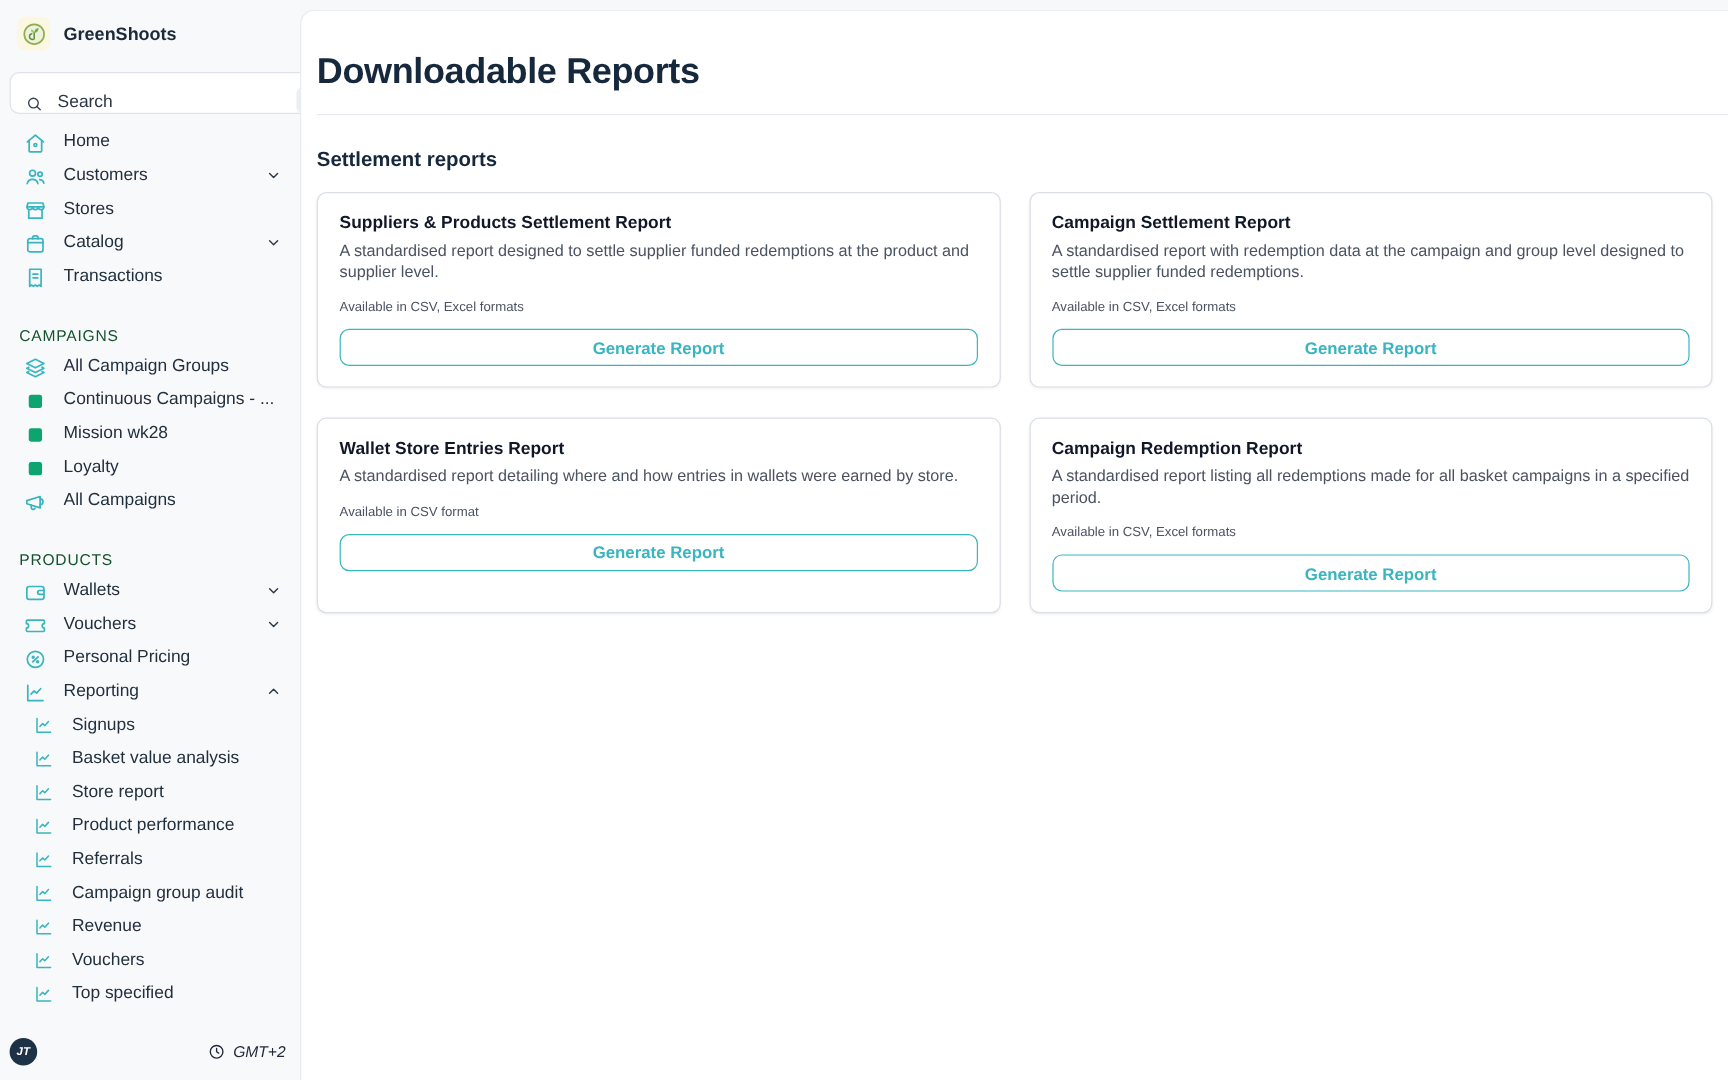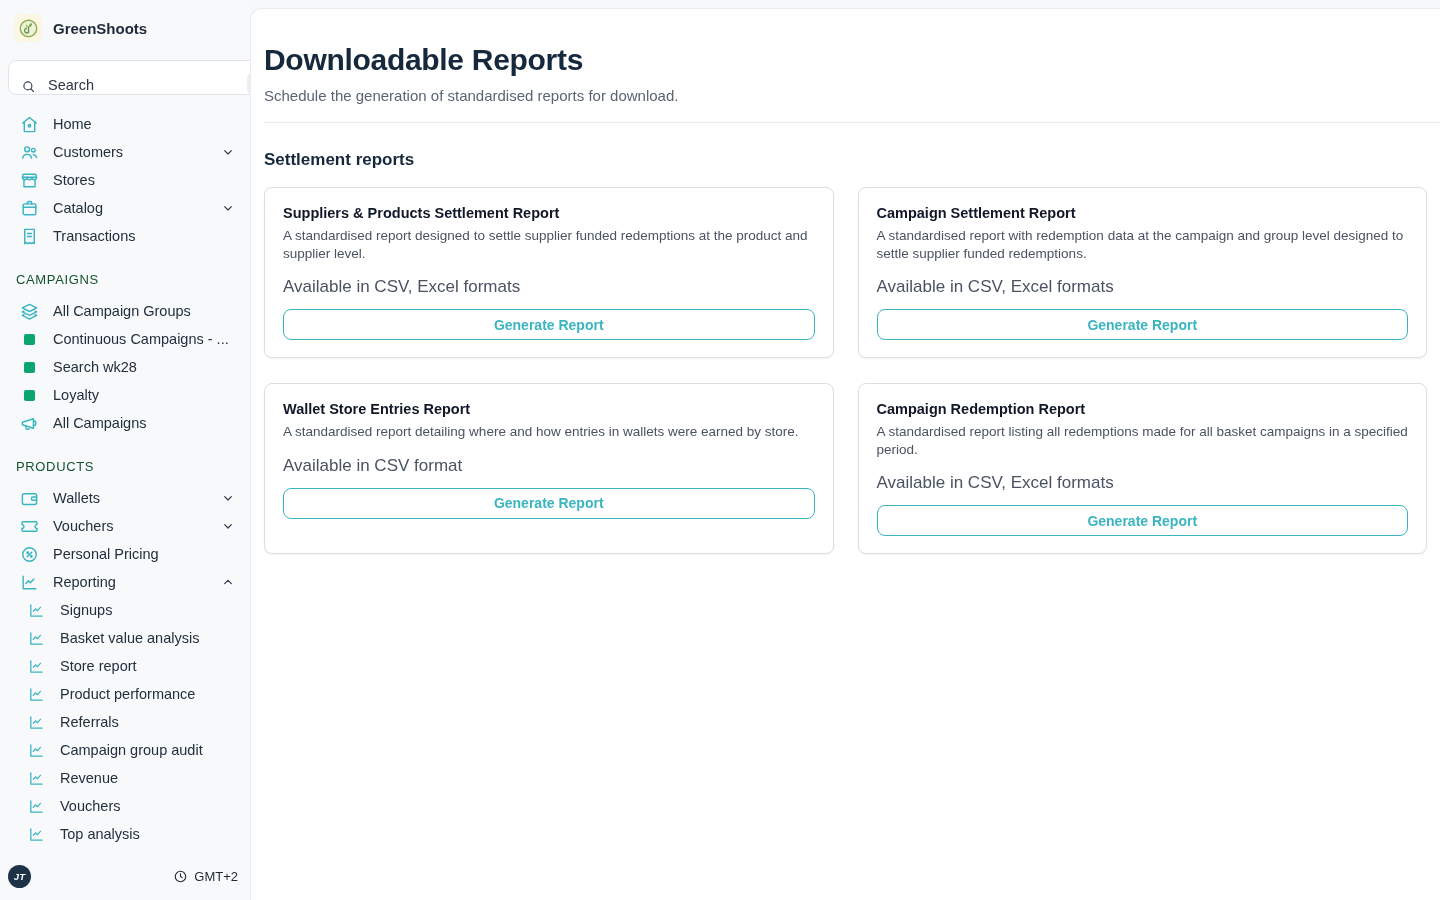--- a/index.html
+++ b/index.html
@@ -25,51 +25,51 @@
   .search-row{display:flex;align-items:center;gap:11px;padding:8px 10px 0 8px;}
   .search-box{flex:1;height:35px;background:#fff;border:1px solid #dfe3e9;border-radius:8px;display:flex;align-items:flex-end;gap:10px;padding:0 7px 0 12px;}
   .search-box .s-ic{width:15px;height:15px;color:#374151;flex:0 0 15px;}
   .search-box input{flex:1;min-width:0;border:none;outline:none;background:transparent;font:inherit;font-size:14.5px;color:#1f2937;}
   .search-box input::placeholder{color:#2b3645;opacity:1;}
   .kbd{background:#eceef2;border-radius:5px;padding:3px 7px;font-size:12.5px;color:#596273;white-space:nowrap;}
   .add-btn{width:41px;height:35px;flex:0 0 41px;border:none;border-radius:10px;background:var(--add);color:#fff;display:flex;align-items:center;justify-content:center;cursor:pointer;}
   .add-btn .ic{width:17px;height:17px;color:#fff;}
 
   .nav{margin-top:15px;}
-  .nav-item{display:flex;align-items:center;height:28px;padding:0 14px 0 20px;gap:14px;cursor:pointer;}
+  .nav-item{display:flex;height:28px;padding:0 14px 0 20px;gap:14px;cursor:pointer;}
   .ic{color:var(--accent);}
   .nav-item .ic{width:19px;height:19px;flex:0 0 19px;}
   .ic svg{width:100%;height:100%;}
   .nav-item .lbl{font-size:14.5px;color:#22303e;flex:1;white-space:nowrap;overflow:hidden;text-overflow:ellipsis;}
   .chev{width:16px;height:16px;flex:0 0 16px;color:#2b3a4a;}
   .ic.green{color:var(--green);}
   .nav-item.sub{padding-left:28px;}
   .nav-item.sub .ic{width:17px;height:17px;flex:0 0 17px;}
   .nav-item.sub .lbl{margin-left:1px;}
 
   .section-title{font-size:13px;font-weight:400;color:#14532d;letter-spacing:.05em;padding:0 16px;margin:22px 0 10px 0;}
 
   .sidebar-footer{margin-top:auto;display:flex;align-items:center;justify-content:space-between;padding:10px 12px 12px 8px;}
   .avatar{width:23px;height:23px;border-radius:50%;background:#1d3246;color:#fff;font-size:9.5px;font-weight:700;display:flex;align-items:center;justify-content:center;cursor:pointer;letter-spacing:.3px;font-style:italic;}
-  .tz{display:flex;gap:6px;font-size:13px;color:#1f2937;}
+  .tz{display:flex;gap:6px;font-size:13px;color:#1f2937;font-style:italic;}
   .tz .ic{width:15px;height:15px;color:#1f2937;}
 
   
   .main{flex:1;min-width:0;padding-top:8px;height:725px;}
   .panel{background:#fff;border-top:1px solid #e8ebef;border-left:1px solid #e8ebef;border-top-left-radius:12px;height:892px;padding:0 13px;overflow:hidden;}
   .page-title{font-size:30px;font-weight:700;color:var(--navy);margin:34px 0 0 0;letter-spacing:-.3px;}
   .page-sub{font-size:15px;color:#5a6573;margin:10px 0 0 0;}
   .divider{height:1px;background:#e7eaee;margin:18px -13px 0 0;}
   .section-h{font-size:17px;font-weight:700;color:var(--navy);margin:27px 0 0 0;}
 
   .cards{display:grid;grid-template-columns:repeat(2,1fr);gap:25px 24px;margin-top:17px;max-width:1164px;}
   .card{border:1px solid #dadfe6;border-radius:8px;background:#fff;padding:17px 18px;box-shadow:0 1px 2px rgba(16,24,40,.05);}
   .card h3{font-size:14.5px;font-weight:700;color:#101828;margin:0 0 6px 0;}
   .card p{font-size:13.5px;color:#4a5361;line-height:1.3;margin:0;}
-  .formats{margin-top:15px;font-size:17px;color:#4a5361;}
+  .formats{margin-top:15px;font-size:11px;color:#4a5361;}
   .gen-btn{margin-top:12px;width:100%;height:31px;border:1.5px solid var(--accent);border-radius:8px;background:#fff;color:var(--accent);font-family:inherit;font-size:14px;font-weight:700;cursor:pointer;}
 </style>
 </head>
 <body>
 
 <aside class="sidebar">
 
   <div class="logo-row">
     <span class="logo-tile">
         <svg viewBox="0 0 24 24" fill="none" stroke="currentColor" stroke-width="1.8" stroke-linecap="round" stroke-linejoin="round">
@@ -185,21 +185,21 @@
           </svg>
         </span>
       <span class="lbl">Continuous Campaigns - ...</span>
     </div>
     <div class="nav-item">
       <span class="ic green">
           <svg viewBox="0 0 24 24" fill="none" stroke="currentColor" stroke-width="1.8" stroke-linecap="round" stroke-linejoin="round">
             <rect x="5" y="5" width="14" height="14" rx="2.5" fill="currentColor" stroke="none"></rect>
           </svg>
         </span>
-      <span class="lbl">Search wk28</span>
+      <span class="lbl">Mission wk28</span>
     </div>
     <div class="nav-item">
       <span class="ic green">
           <svg viewBox="0 0 24 24" fill="none" stroke="currentColor" stroke-width="1.8" stroke-linecap="round" stroke-linejoin="round">
             <rect x="5" y="5" width="14" height="14" rx="2.5" fill="currentColor" stroke="none"></rect>
           </svg>
         </span>
       <span class="lbl">Loyalty</span>
     </div>
     <div class="nav-item">
@@ -341,42 +341,41 @@
         </span>
       <span class="lbl">Vouchers</span>
     </div>
     <div class="nav-item sub">
       <span class="ic">
           <svg viewBox="0 0 24 24" fill="none" stroke="currentColor" stroke-width="1.8" stroke-linecap="round" stroke-linejoin="round">
             <path d="M4 4v16h16"></path>
             <path d="m7.4 13.2 3.2-3.4 2.6 2.4 4.3-4.7"></path>
           </svg>
         </span>
-      <span class="lbl">Top analysis</span>
+      <span class="lbl">Top specified</span>
     </div>
   </nav>
 
   <div class="sidebar-footer">
     <div class="avatar">JT</div>
     <div class="tz">
       <span class="ic">
           <svg viewBox="0 0 24 24" fill="none" stroke="currentColor" stroke-width="1.8" stroke-linecap="round" stroke-linejoin="round">
             <circle cx="12" cy="12" r="8.4"></circle>
             <path d="M12 7.6V12l2.8 1.8"></path>
           </svg>
         </span>
       <span>GMT+2</span>
     </div>
   </div>
 </aside>
 
 <main class="main">
   <div class="panel">
     <h1 class="page-title">Downloadable Reports</h1>
-    <p class="page-sub">Schedule the generation of standardised reports for download.</p>
     <div class="divider"></div>
 
     <h2 class="section-h">Settlement reports</h2>
 
     <div class="cards">
       <div class="card">
         <h3>Suppliers &amp; Products Settlement Report</h3>
         <p>A standardised report designed to settle supplier funded redemptions at the product and supplier level.</p>
         <div class="formats">Available in CSV, Excel formats</div>
         <button class="gen-btn">Generate Report</button>

